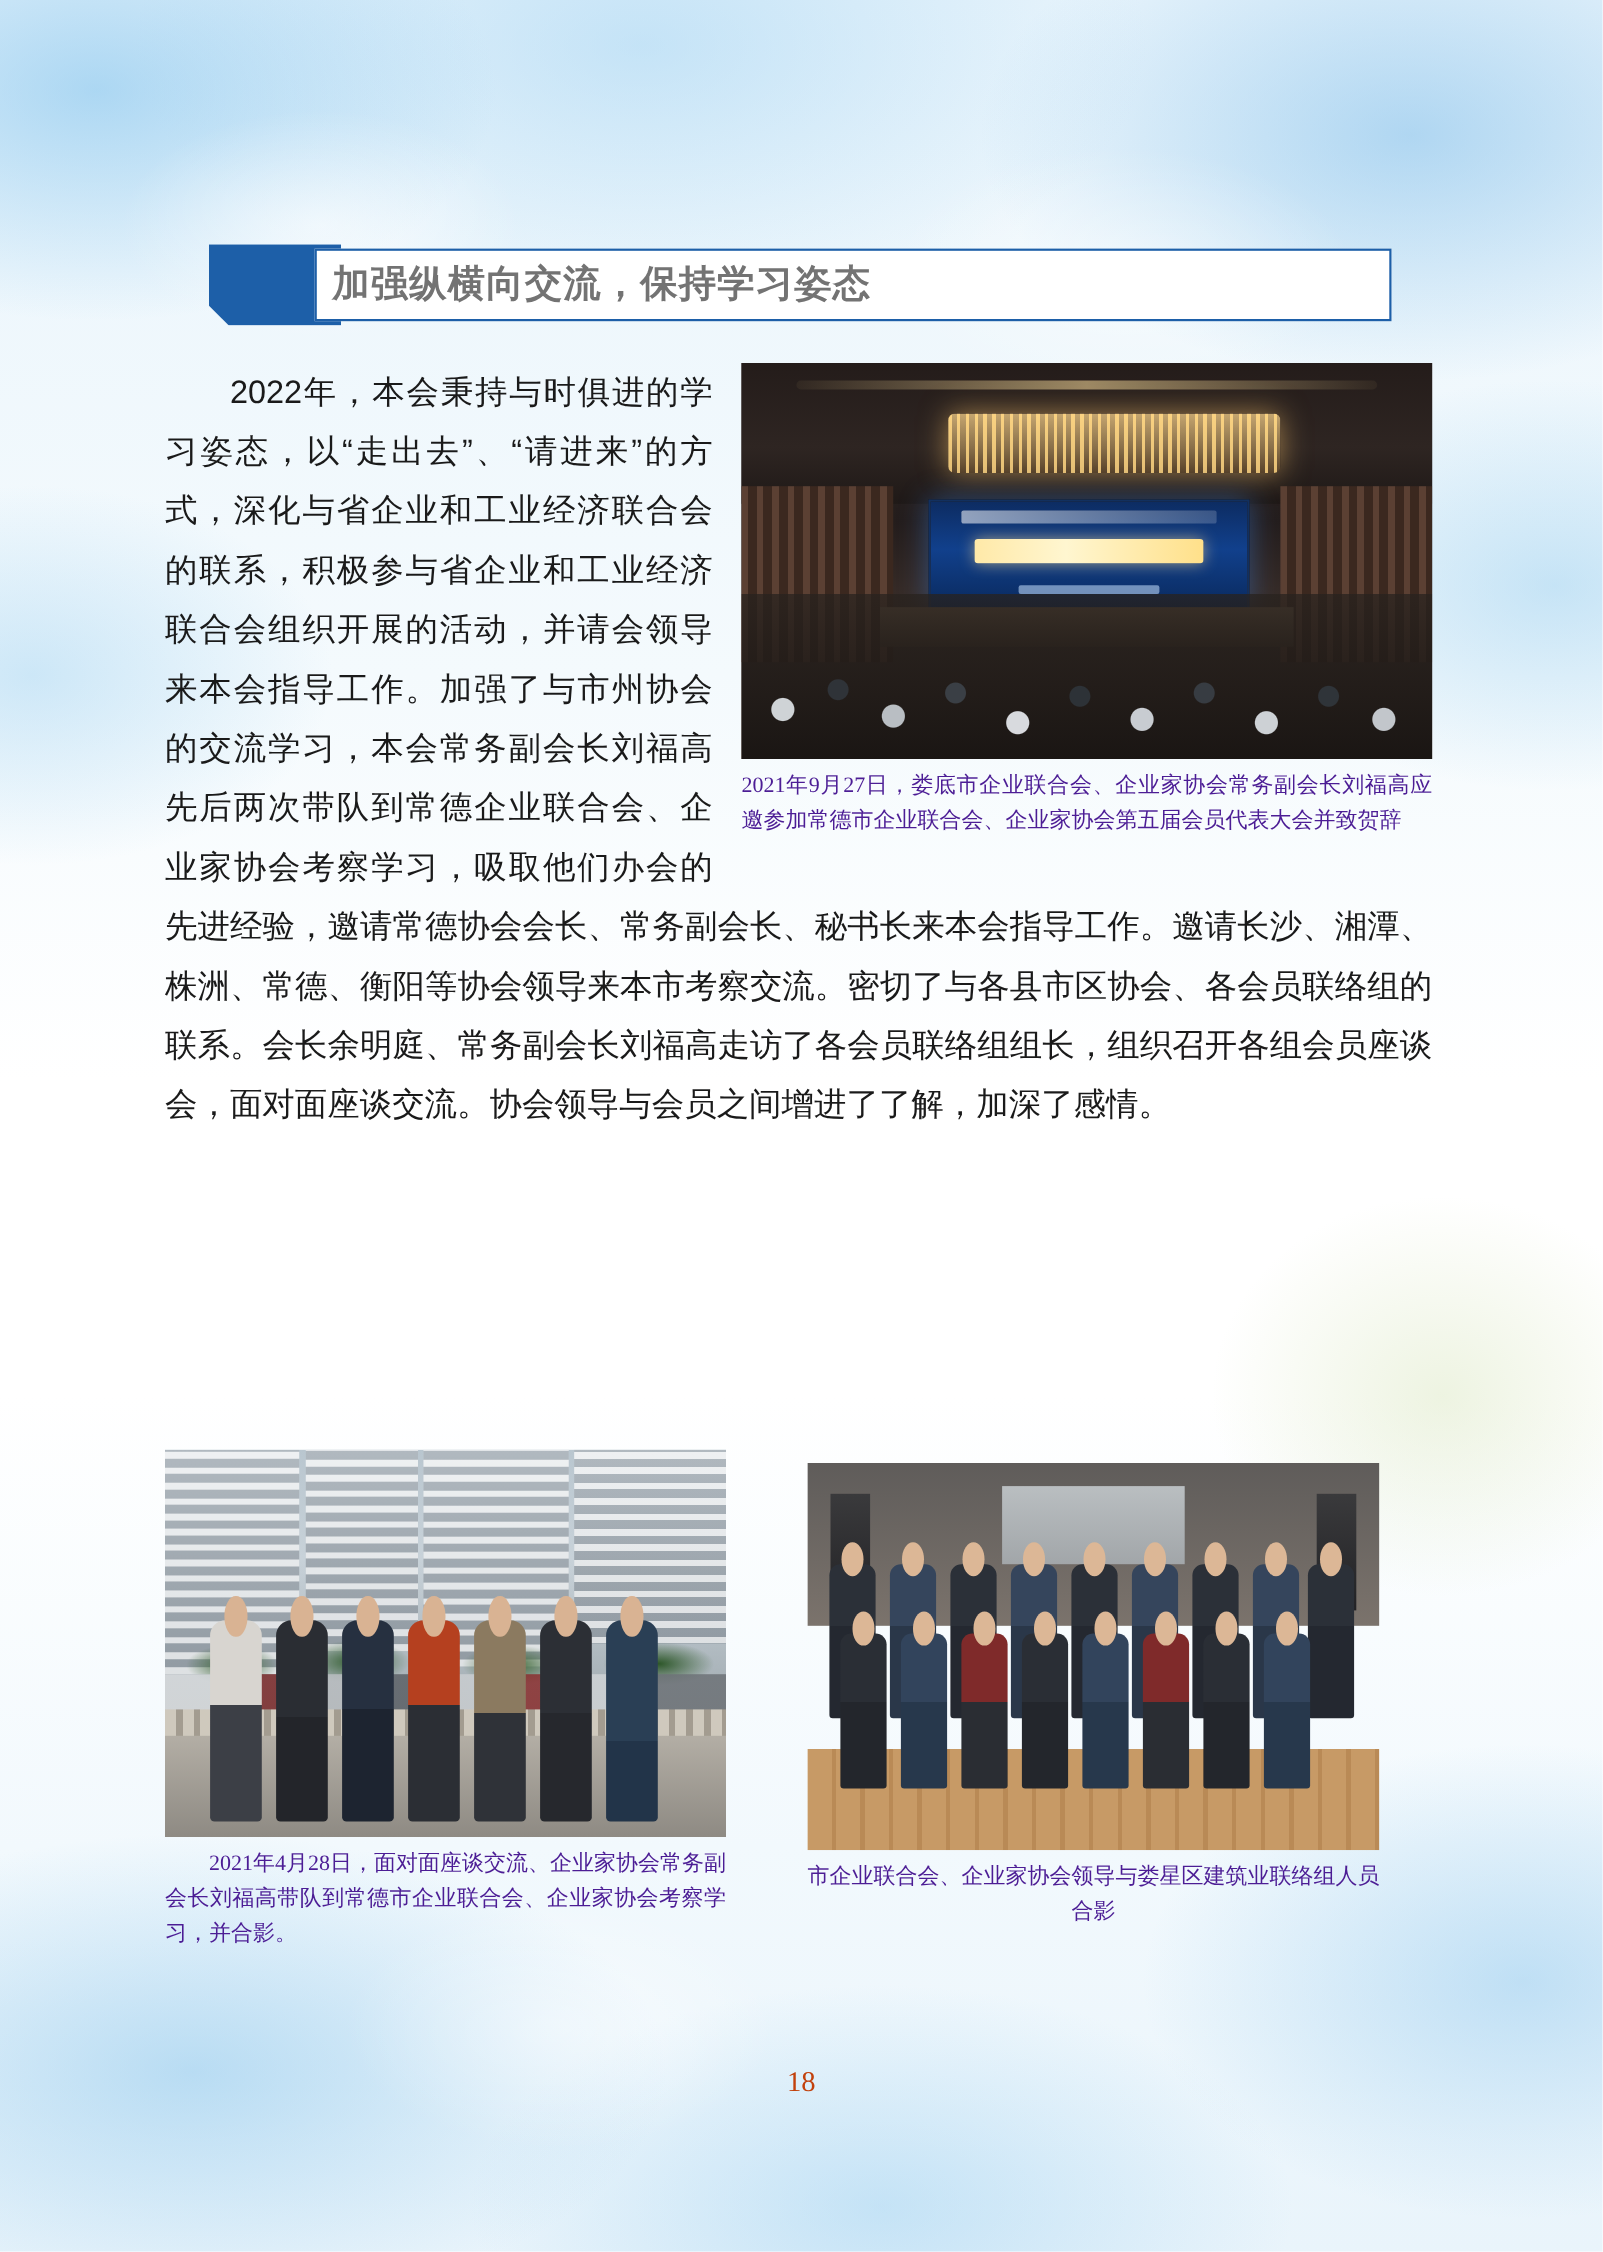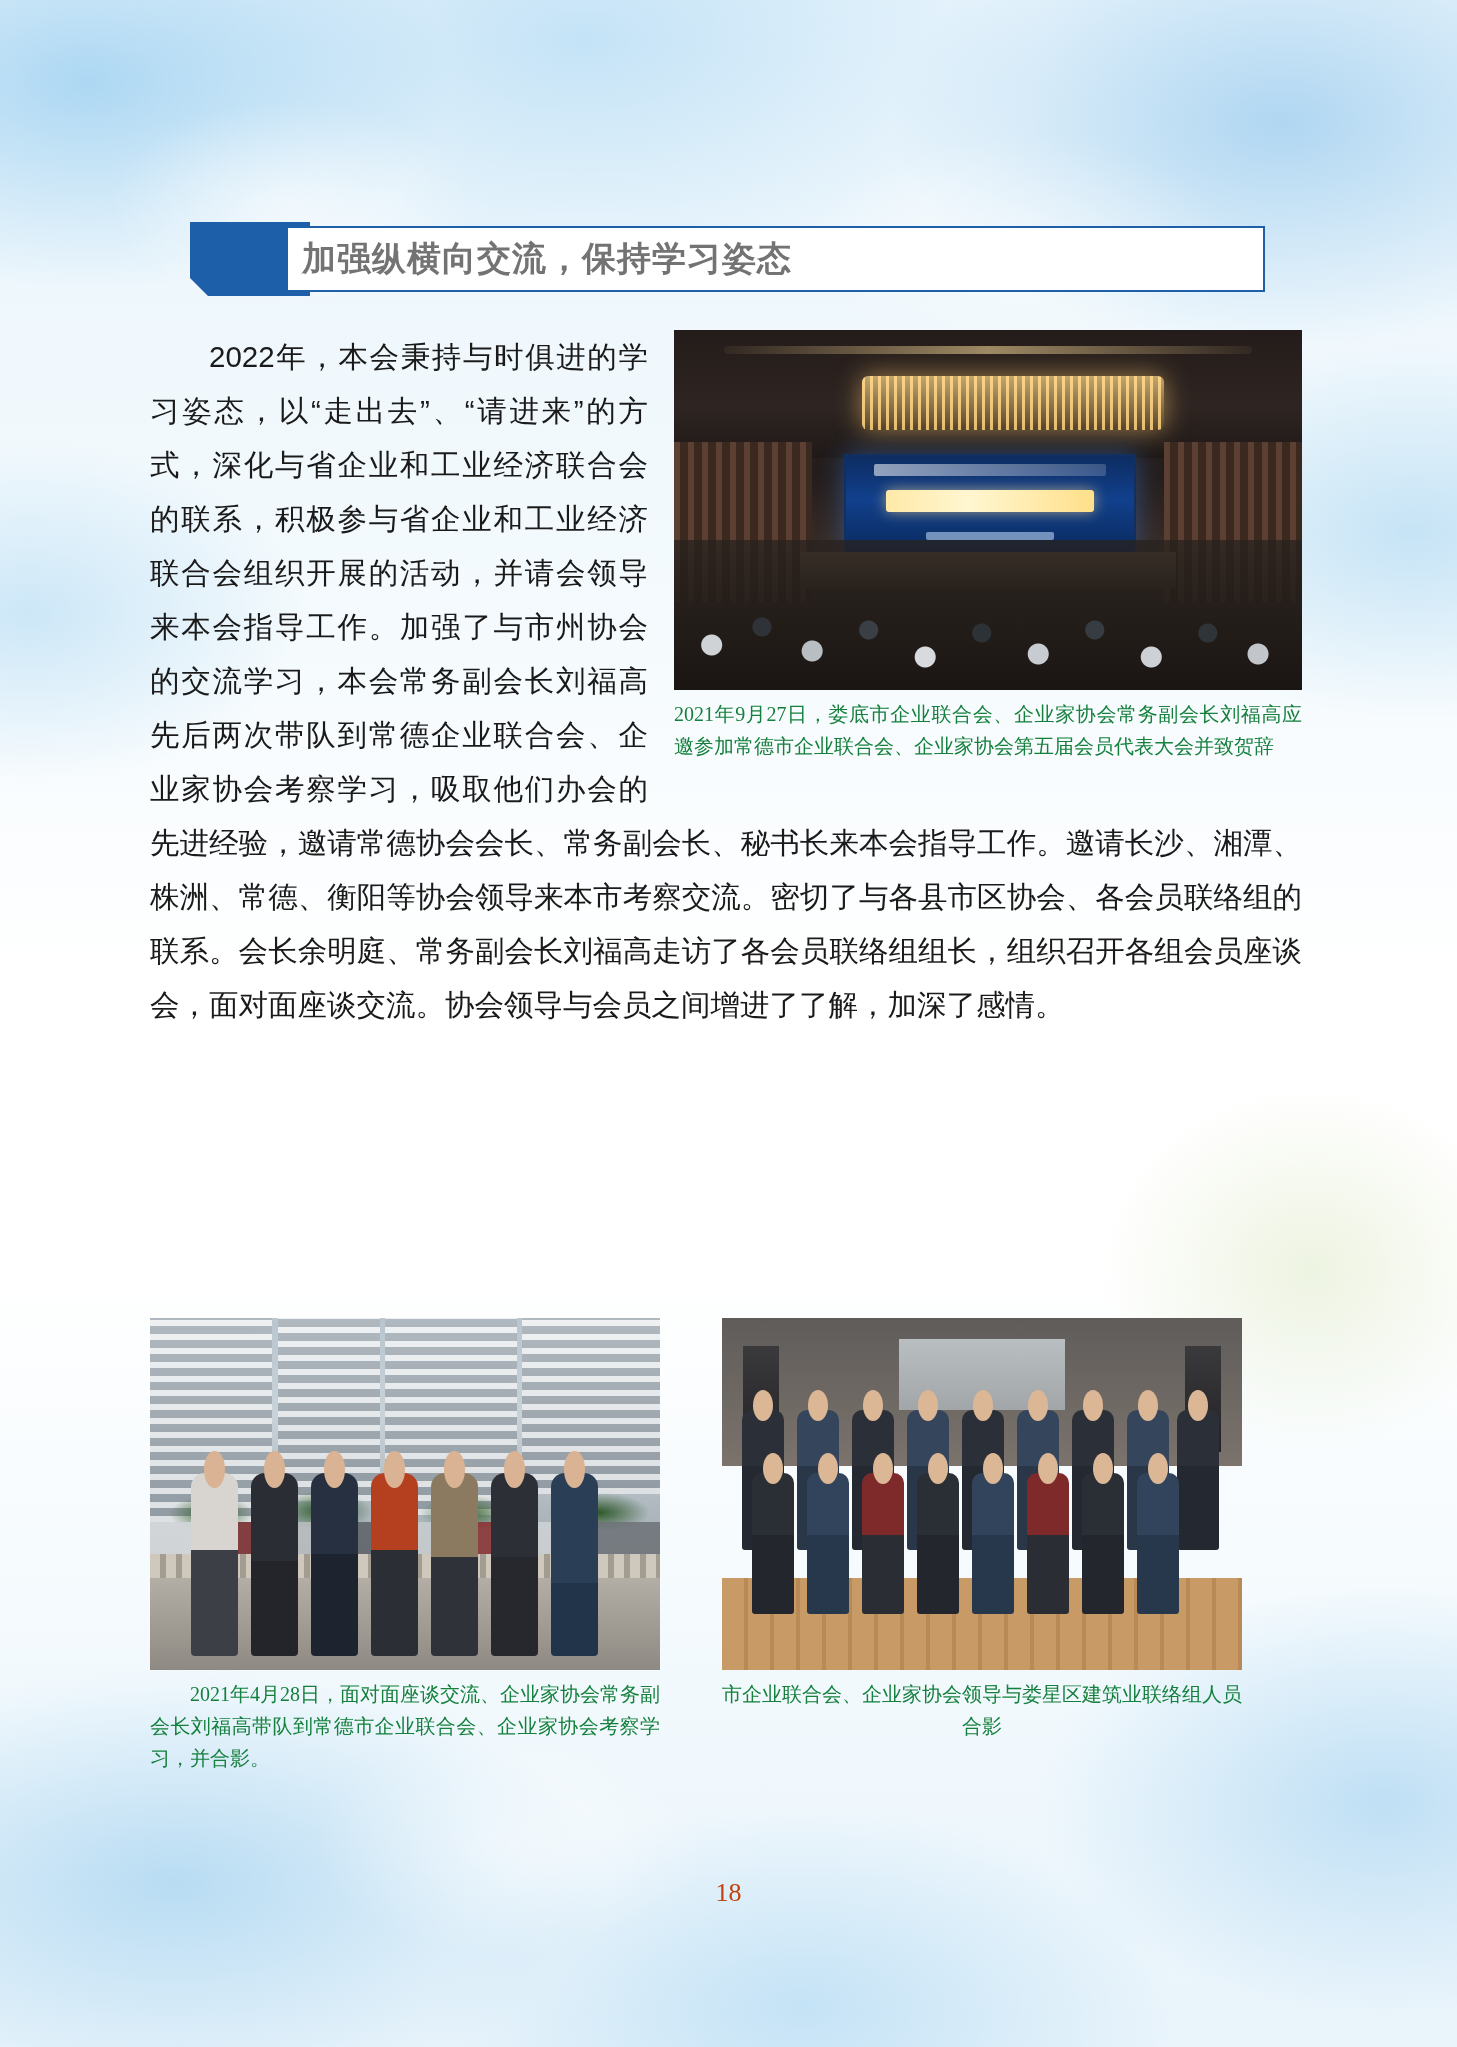--- a/index.html
+++ b/index.html
@@ -111,21 +111,21 @@
   }
   .photo {
     width: 100%;
     display: block;
     position: relative;
     overflow: hidden;
   }
   .fig-caption {
     font-size: 20px;
     line-height: 32px;
-    color: #15803d;
+    color: #4c1d95;
     text-align: justify;
     margin-top: 8px;
     font-family: "Liberation Serif", "DejaVu Serif", serif;
   }
 
   
   .bottom-figs {
     position: absolute;
     left: 150px;
     top: 1318px;
@@ -379,21 +379,21 @@
           <div class="p p3"></div>
           <div class="p p4"></div>
           <div class="p p5"></div>
           <div class="p p6"></div>
           <div class="p p7"></div>
         </div>
       </div>
       <figcaption class="fig-caption">2021年4月28日，面对面座谈交流、企业家协会常务副会长刘福高带队到常德市企业联合会、企业家协会考察学习，并合影。</figcaption>
     </figure>
 
-    <figure class="fig-right" style="margin:0;">
+    <figure class="fig-right" style="margin:12px;">
       <div class="photo ph-group">
         <div class="back-wall"></div>
         <div class="proj"></div>
         <div class="speaker-l"></div>
         <div class="speaker-r"></div>
         <div class="floor"></div>
         <div class="row row-back">
           <div class="g" style="left:2%"></div>
           <div class="g" style="left:13%"></div>
           <div class="g" style="left:24%"></div>

